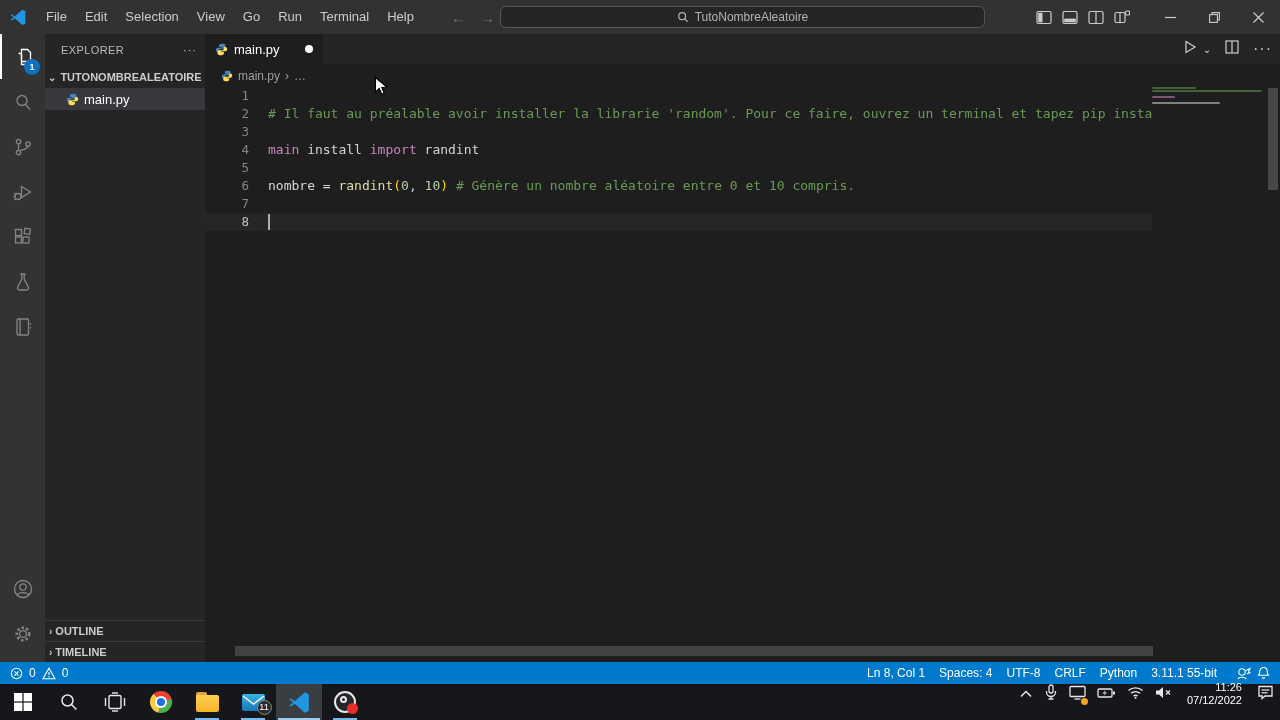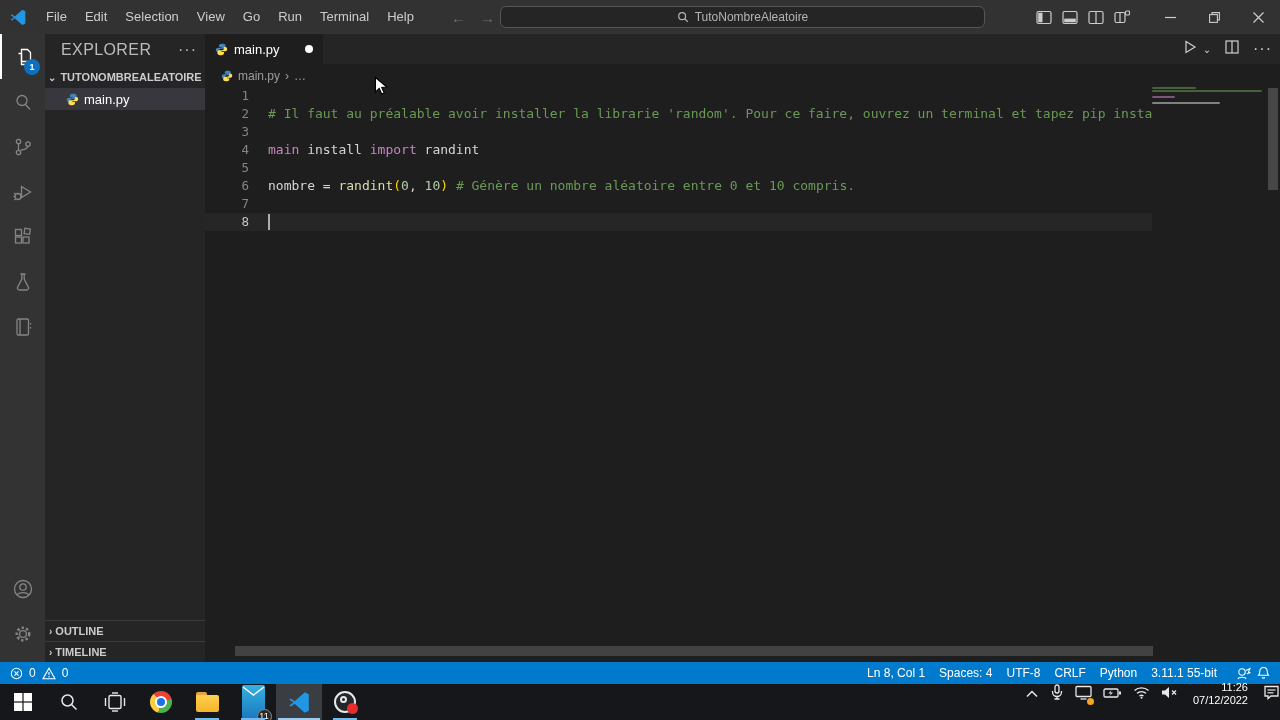--- a/index.html
+++ b/index.html
@@ -24,21 +24,21 @@
   
   .activitybar { position:absolute; left:0; top:0; width:45px; height:100%; background:#333333; }
   .act-item { position:relative; width:45px; height:45px; display:flex; align-items:center; justify-content:center; color:#858585; }
   .act-item.active { color:#ffffff; border-left:2px solid #ffffff; }
   .act-item svg { stroke:currentColor; fill:none; stroke-width:1.3; }
   .act-badge { position:absolute; right:5px; bottom:4px; min-width:16px; height:16px; border-radius:8px; background:#0e70c0; color:#fff; font-size:9px; line-height:16px; text-align:center; font-weight:bold; }
   .act-bottom { position:absolute; bottom:6px; left:0; width:45px; }
 
   
   .sidebar { position:absolute; left:45px; top:0; width:160px; height:100%; background:#252526; color:#cccccc; }
-  .sb-header { display:flex; align-items:center; justify-content:space-between; padding:0 8px 0 16px; height:32px; font-size:16px; color:#bbbbbb; letter-spacing:.4px; }
+  .sb-header { display:flex; align-items:center; justify-content:space-between; padding:0 8px 0 16px; height:32px; font-size:11px; color:#bbbbbb; letter-spacing:.4px; }
   .sb-folder { display:flex; align-items:center; height:22px; font-size:11px; font-weight:bold; color:#cccccc; padding-left:3px; }
   .sb-folder .chev { font-size:10px; margin-right:4px; color:#cccccc; }
   .sb-file { display:flex; align-items:center; height:22px; font-size:13px; color:#ffffff; background:#37373d; padding-left:21px; gap:5px; }
   .sb-panels { position:absolute; bottom:0; left:0; right:0; }
   .sb-panel { display:flex; align-items:center; height:21px; font-size:11px; font-weight:bold; color:#cccccc; border-top:1px solid #3a3a3a; padding-left:4px; gap:3px; }
   .sb-panel .chev { font-size:10px; color:#cccccc; }
 
   
   .editor { position:absolute; left:205px; top:0; right:0; height:100%; background:#1e1e1e; }
   .tabbar { position:absolute; top:0; left:0; right:0; height:30px; background:#252526; display:flex; }
@@ -62,31 +62,31 @@
   .sb-left, .sb-right { display:flex; align-items:center; gap:6px; height:100%; }
   .sb-right .st-item { padding:0 7px; }
   .sb-icon { display:flex; align-items:center; }
 
   
   .taskbar { position:absolute; top:684px; left:0; right:0; height:36px; background:#16171b; display:flex; align-items:stretch; }
   .tk-item { position:relative; width:46px; display:flex; align-items:center; justify-content:center; }
   .tk-item.active { background:#3a3d42; }
   .tk-underline { position:absolute; bottom:0; left:11px; right:11px; height:2px; background:#76b9ed; }
   .tk-item.active .tk-underline { left:2px; right:2px; background:#9ccdf0; }
-  .tray { position:absolute; right:0; top:0; height:20px; display:flex; align-items:center; gap:11px; padding-right:0; color:#e8e8e8; }
+  .tray { position:absolute; right:0; top:0; height:20px; display:flex; align-items:center; gap:11px; padding-right:6px; color:#e8e8e8; }
   .clock { text-align:right; font-size:11px; line-height:13px; color:#ffffff; margin:0 4px; }
 
   
   .chrome-ball { width:22px; height:22px; border-radius:50%; background:conic-gradient(from -45deg,#ea4335 0 33.3%, #4caf50 0 66.6%, #ffcd40 0 100%); position:relative; }
   .chrome-ball::before { content:""; position:absolute; inset:5px; border-radius:50%; background:#fff; }
   .chrome-ball::after { content:""; position:absolute; inset:7px; border-radius:50%; background:#1a73e8; }
   .folder-ico { position:relative; width:23px; height:17px; margin-top:3px; }
   .folder-ico .back { position:absolute; top:-3px; left:0; width:11px; height:6px; background:#e8a33d; border-radius:2px 2px 0 0; }
   .folder-ico .front { position:absolute; inset:0; background:linear-gradient(#ffd04e,#f7b32b); border-radius:2px; }
-  .mail-ico { position:relative; width:23px; height:35px; background:linear-gradient(#36b1e2,#1877bb); border-radius:2px; }
+  .mail-ico { position:relative; width:23px; height:17px; background:linear-gradient(#36b1e2,#1877bb); border-radius:2px; }
   .mail-badge { position:absolute; right:-7px; bottom:-4px; width:15px; height:15px; border-radius:50%; background:#2b2b2b; border:1px solid #8a8a8a; color:#fff; font-size:9px; line-height:13px; text-align:center; }
   .obs-ico { position:relative; width:22px; height:22px; border-radius:50%; background:#23272b; border:2px solid #e8e8e8; }
   .obs-ico .blade { position:absolute; left:4px; top:3px; width:7px; height:7px; border-radius:50%; border:2px solid #e8e8e8; }
   .obs-ico .rec { position:absolute; right:-4px; bottom:-3px; width:11px; height:11px; border-radius:50%; background:#e82c2c; }
   .mouse-cursor { position:absolute; left:374px; top:76px; z-index:50; }
 </style>
 </head>
 <body>
 
 <div id="screen">

